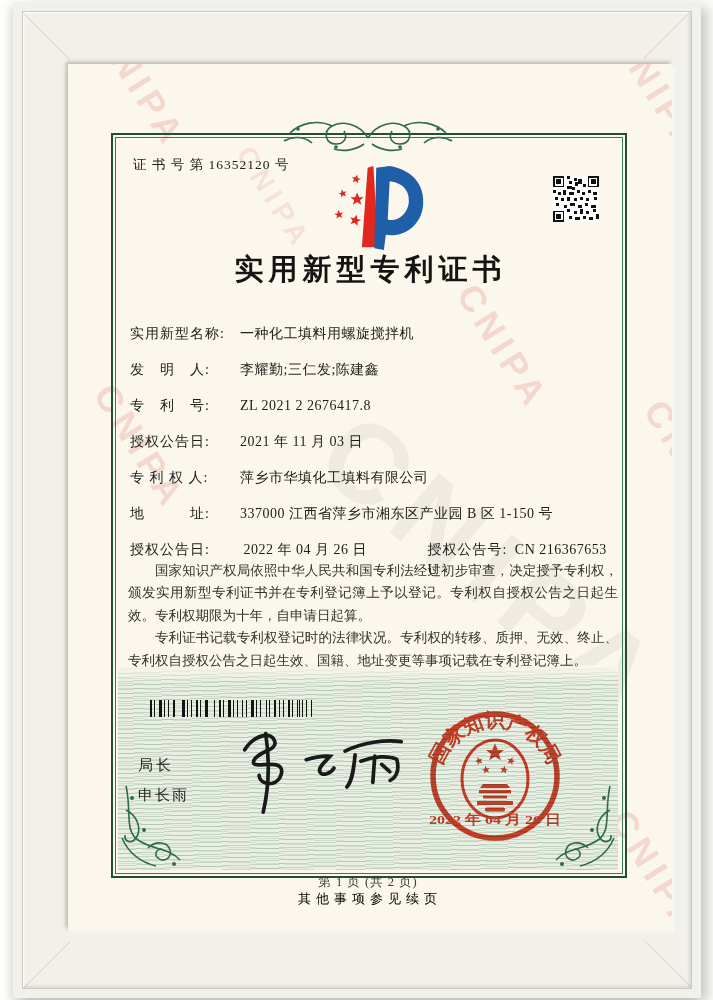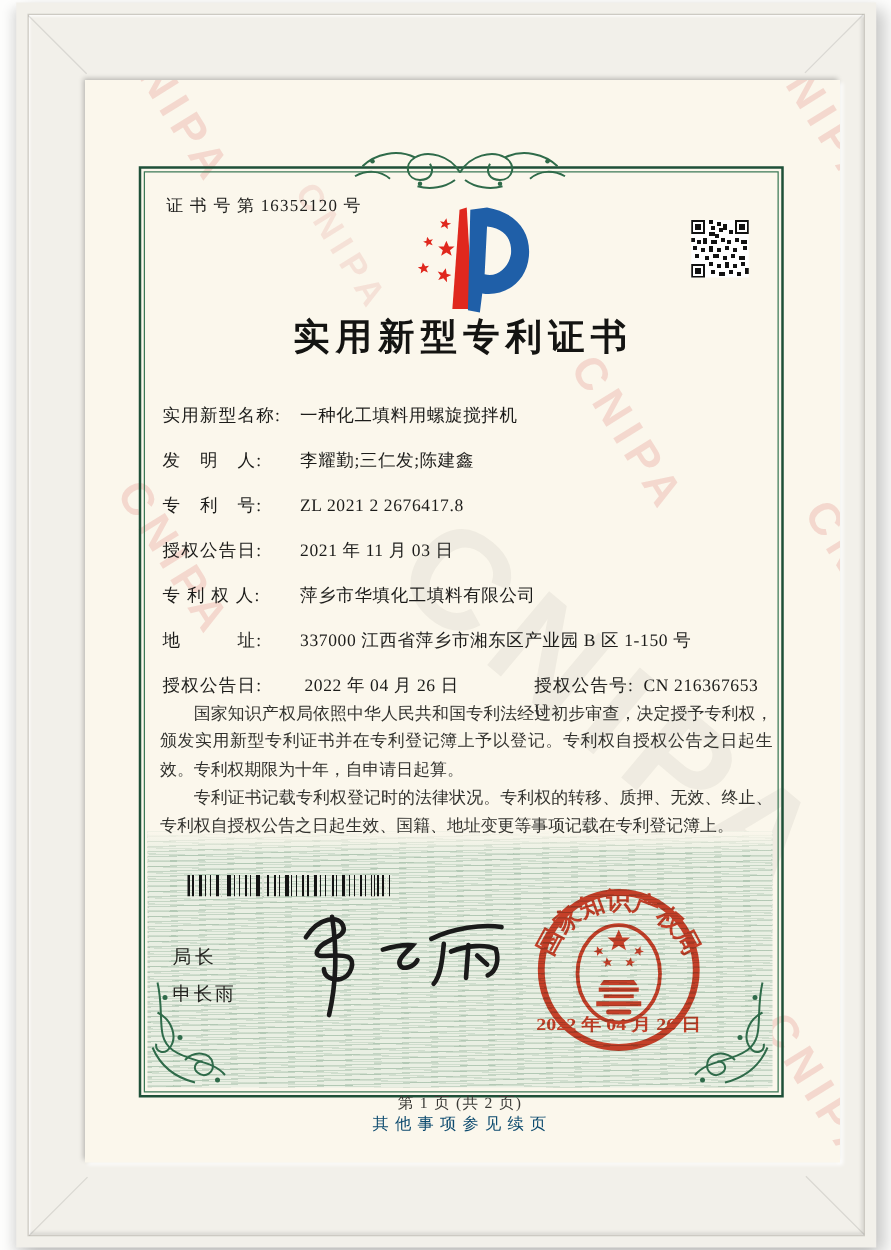--- a/index.html
+++ b/index.html
@@ -57,21 +57,21 @@
         repeating-linear-gradient(90deg,#141414 0 2px,transparent 2px 4px,#141414 4px 5px,transparent 5px 9px,#141414 9px 12px,transparent 12px 14px,#141414 14px 15px,transparent 15px 18px,#141414 18px 19px,transparent 19px 23px);}
   .signer-title{position:absolute;left:70px;top:692px;font-family:"Liberation Sans","DejaVu Sans",sans-serif;
       font-size:15px;letter-spacing:3px;color:#23231f;}
   .signer-name{position:absolute;left:70px;top:722px;font-family:"Liberation Sans","DejaVu Sans",sans-serif;
       font-size:15px;letter-spacing:2px;color:#23231f;text-align:right;}
   .signature{position:absolute;left:158px;top:648px;width:185px;height:105px;transform:rotate(-3deg);}
   .seal{position:absolute;left:357px;top:642px;width:140px;height:140px;mix-blend-mode:multiply;opacity:.95;}
   .pageinfo{position:absolute;left:47px;top:782px;width:506px;text-align:center;font-size:12.5px;
       letter-spacing:1px;color:#3a3a36;margin-top:28px;}
   .note{position:absolute;left:0;top:826px;width:604px;text-align:center;font-size:13px;
-      letter-spacing:5px;color:#0c4a6e;}
+      letter-spacing:5px;color:#000000;}
   .orn-top{position:absolute;left:208px;top:52px;width:184px;height:42px;}
   .orn-bl{position:absolute;left:50px;top:714px;width:74px;height:92px;}
   .orn-br{position:absolute;left:476px;top:714px;width:74px;height:92px;transform:scaleX(-1);}
 </style>
 </head>
 <body>
 
 <div class="stage">
   <div class="frame">
     <div class="miter m-tl"></div>

